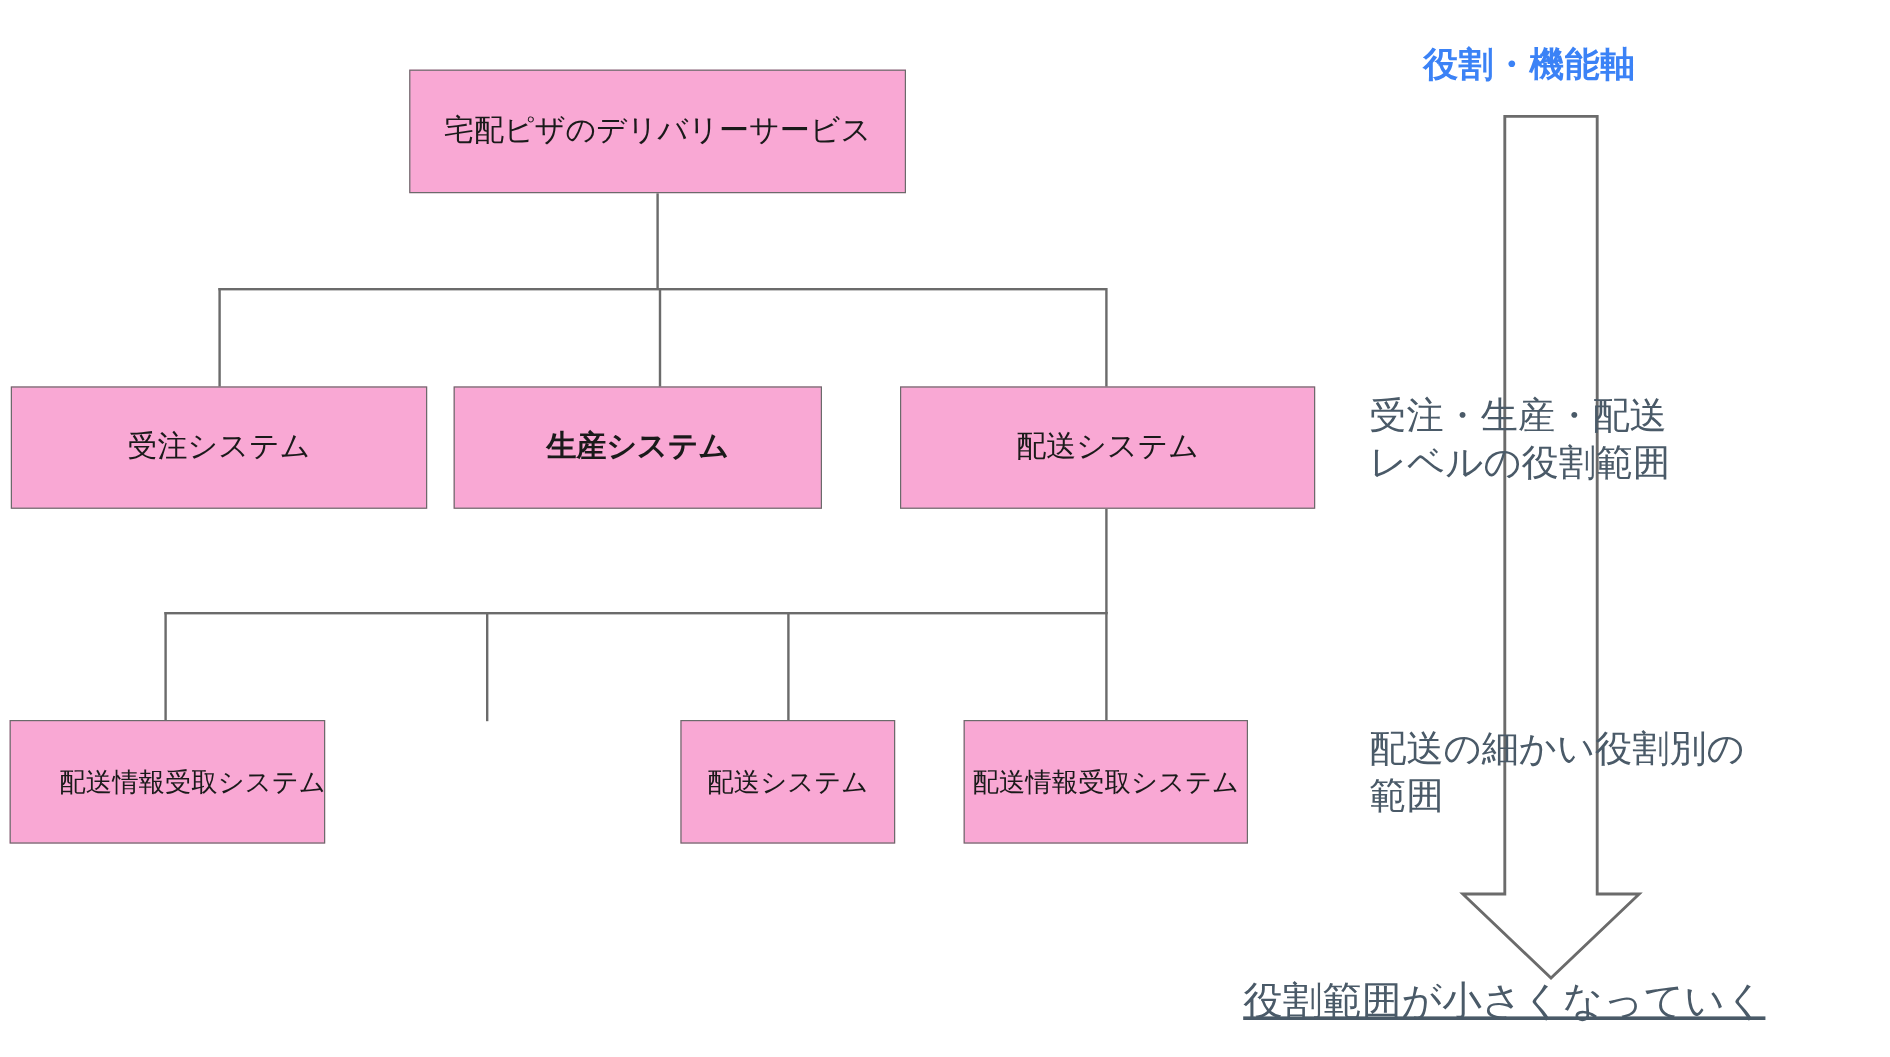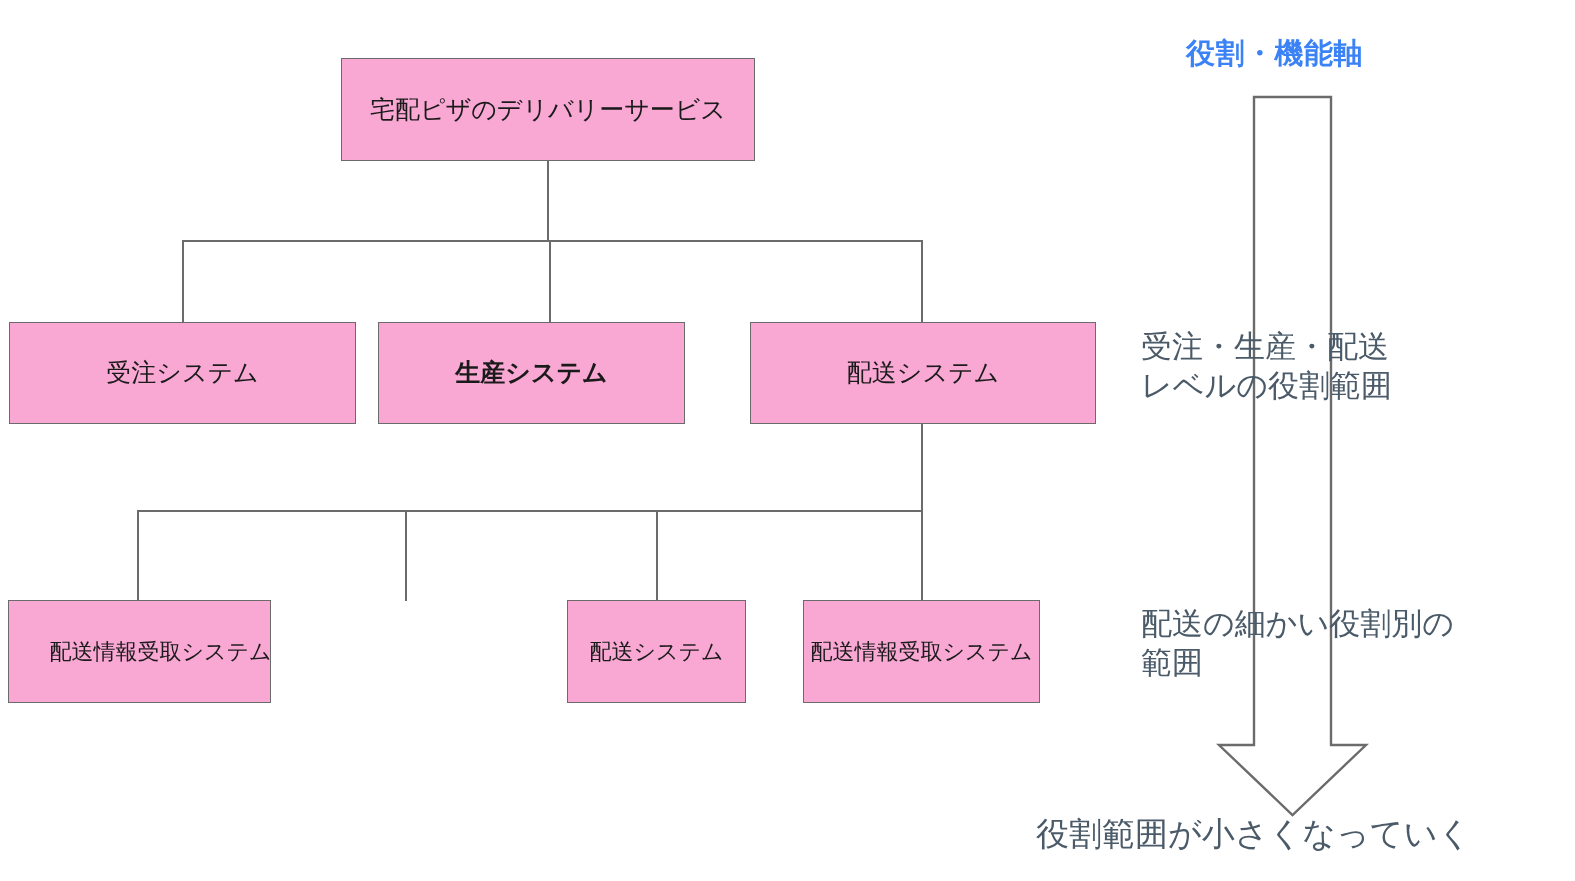--- a/index.html
+++ b/index.html
@@ -135,15 +135,15 @@
   <div class="axis-note" style="left:1141px; top:327px;">
     <span>受注・生産・配送</span>
     <span>レベルの役割範囲</span>
   </div>
 
   <div class="axis-note" style="left:1141px; top:604px;">
     <span>配送の細かい役割別の</span>
     <span>範囲</span>
   </div>
 
-  <div class="bottom-caption" style="left:1036px; top:812px;">役割範囲が小さくなっていく</div>
+  <div class="bottom-caption" style="left:1036px; top:812px;text-decoration:underline;">役割範囲が小さくなっていく</div>
 
 </div>
 
 </body></html>

